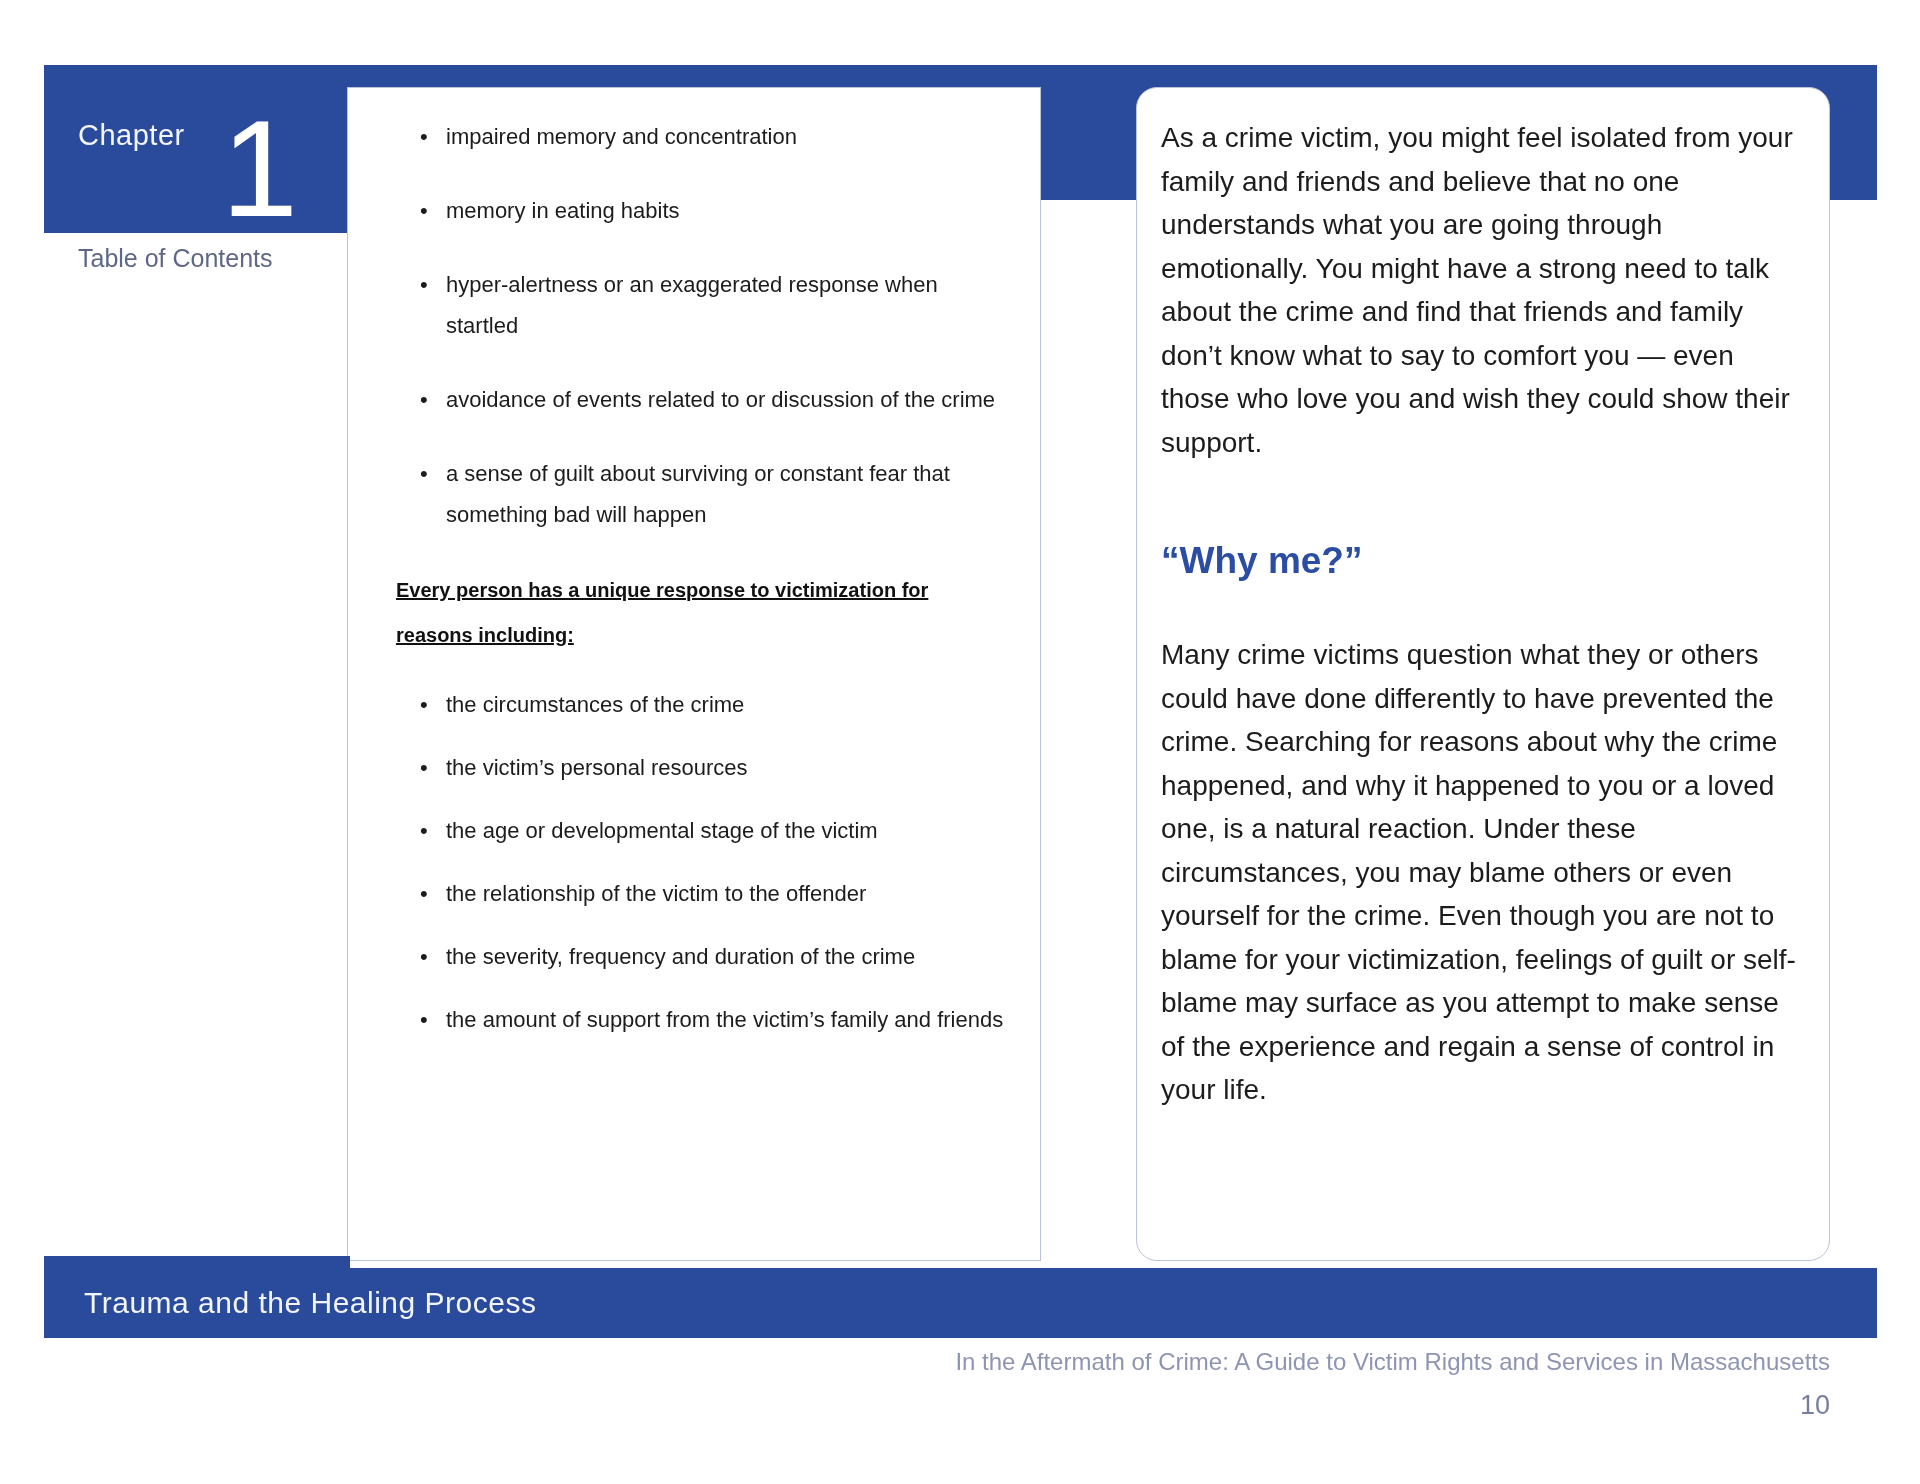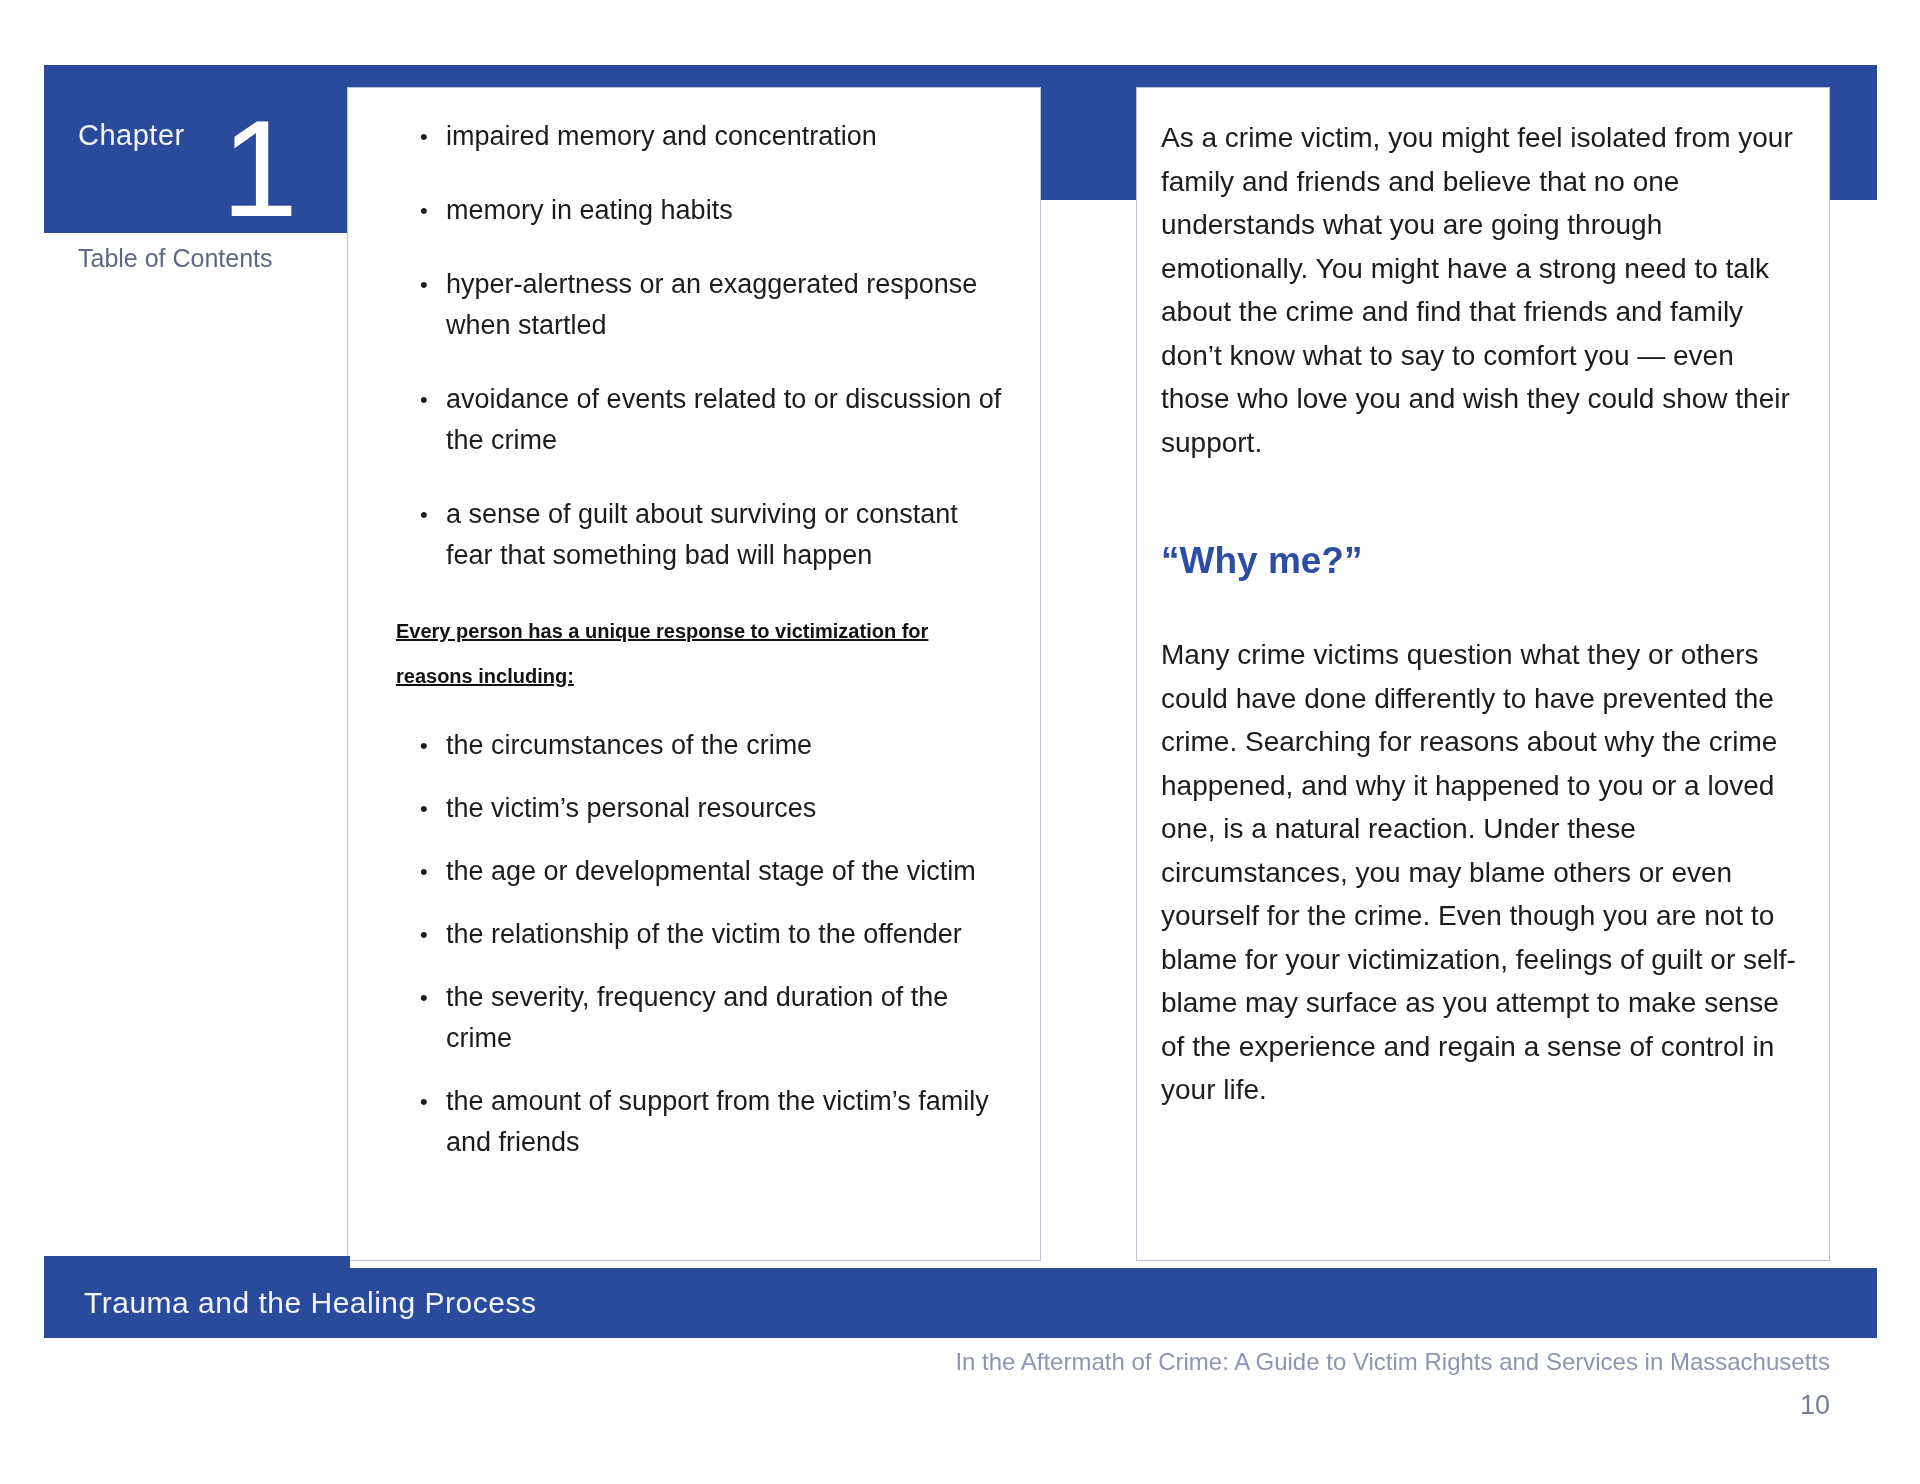--- a/index.html
+++ b/index.html
@@ -32,26 +32,26 @@
   .toc-link{
     position:absolute;left:78px;top:244px;
     font-size:25px;color:#5e6886;cursor:pointer;
   }
   
   .col{
     position:absolute;top:87px;height:1174px;
     background:#ffffff;border:1px solid #bcc3d6;box-sizing:border-box;
   }
   .col-mid{left:347px;width:694px;padding:28px 34px 0 48px;}
-  .col-right{left:1136px;width:694px;padding:28px 38px 0 24px;}
+  .col-right{left:1136px;width:694px;padding:28px 38px 0 24px;border-radius:21px;}
   
   .blist{list-style:none;margin:0;padding:0;}
   .blist li{
     position:relative;
-    font-size:27px;line-height:41px;
+    font-size:22px;line-height:41px;
     padding-left:50px;
   }
   .blist li::before{
     content:"•";
     position:absolute;left:24px;top:0;
     font-size:22px;line-height:41px;color:#1c1c1c;
   }
   .blist-top li{margin-bottom:33px;}
   .blist-reasons li{margin-bottom:22px;}
   .mid-heading{

